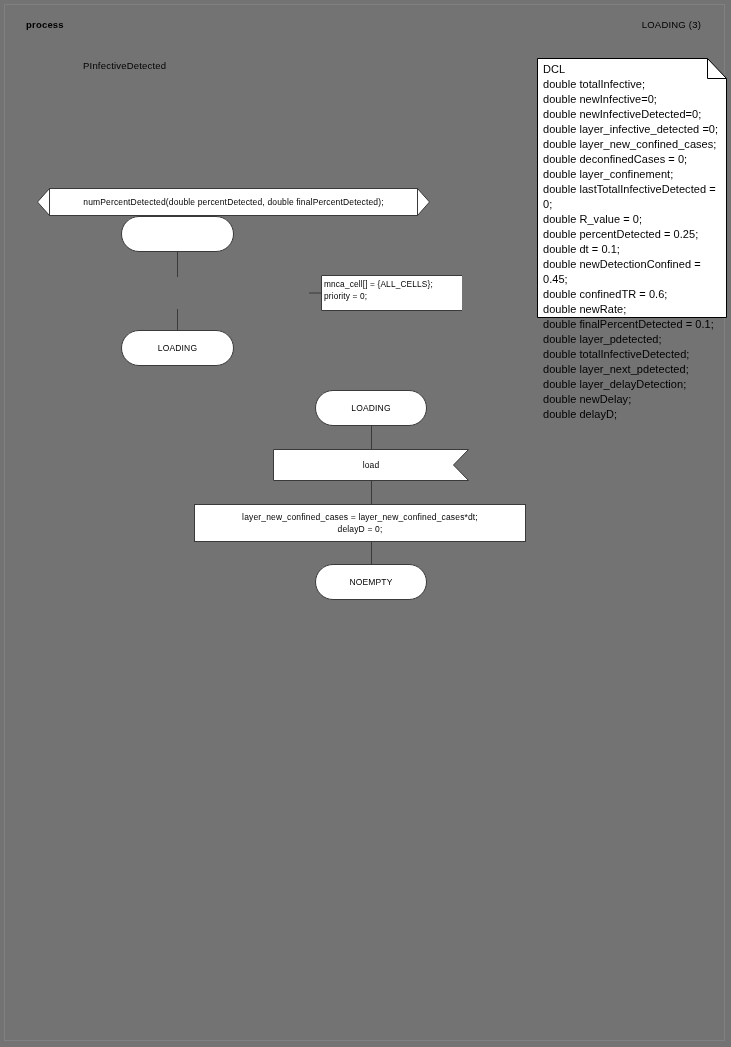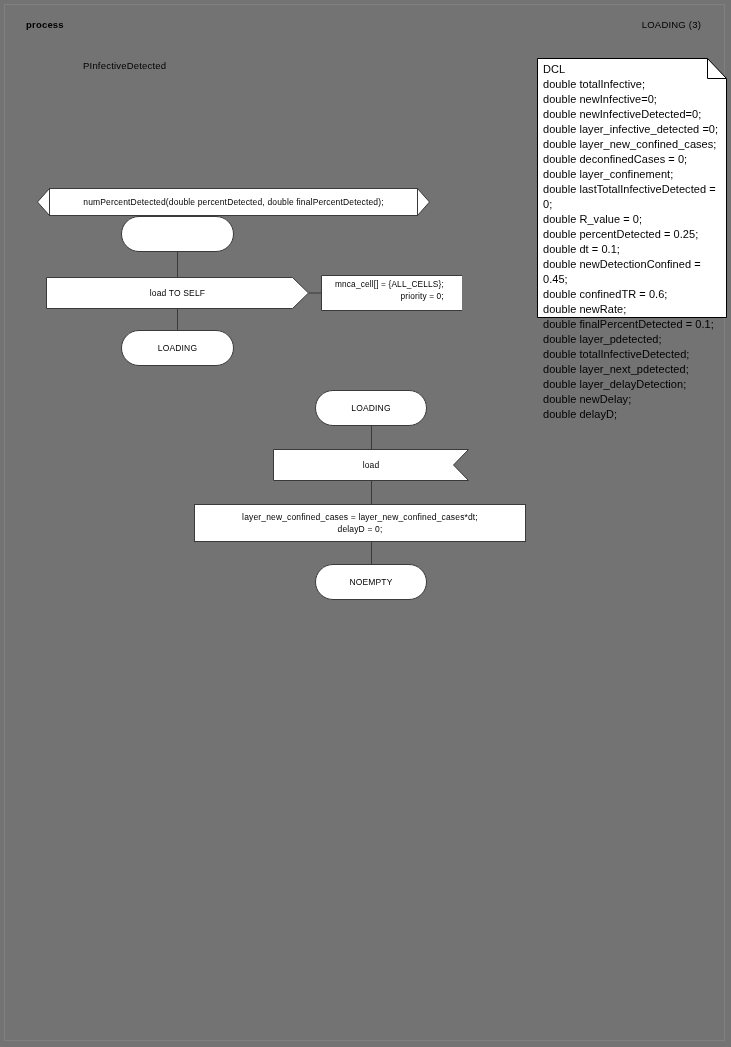--- a/index.html
+++ b/index.html
@@ -52,22 +52,22 @@
     font-size: 8.5px;
     color: #000;
     line-height: 1.45;
     text-align: center;
     white-space: pre-line;
     letter-spacing: 0.15px;
     pointer-events: none;
   }
   .shape .lbl.left {
     justify-content: flex-start;
-    text-align: right;
-    padding-left: 14px;
+    text-align: left;
+    padding-left: 3px;
     box-sizing: border-box;
     align-items: flex-start;
     padding-top: 3px;
   }
   .connector {
     position: absolute;
     background: #3a3a3a;
     width: 1px;
   }
   
@@ -134,26 +134,20 @@
 
   <div class="shape" style="left:121px; top:216px;">
     <svg width="113" height="36" viewBox="0 0 113 36">
       <rect x="0.5" y="0.5" width="112" height="35" rx="17.5" ry="17.5" fill="#ffffff" stroke="#3a3a3a" stroke-width="1"></rect>
     </svg>
     <div class="lbl"></div>
   </div>
 
   <div class="connector" style="left:177px; top:252px; height:25px;"></div>
 
-  <div class="shape" style="left:46px; top:277px;">
-    <svg width="263" height="32" viewBox="0 0 263 32">
-      <path d="M0.5,0.5 L246.5,0.5 L262.5,16 L246.5,31.5 L0.5,31.5 Z" fill="#ffffff" stroke="#3a3a3a" stroke-width="1"></path>
-    </svg>
-    <div class="lbl" style="padding-right:16px;">load TO SELF</div>
-  </div>
 
   <div class="shape" style="left:309px; top:277px;">
     <svg width="13" height="32" viewBox="0 0 13 32">
       <line x1="0" y1="16" x2="12.5" y2="16" stroke="#3a3a3a" stroke-width="1"></line>
     </svg>
   </div>
 
   <div class="shape" style="left:321px; top:275px;">
     <svg width="141" height="36" viewBox="0 0 141 36">
       <path d="M141,0.5 L0.5,0.5 L0.5,35.5 L141,35.5" fill="#ffffff" stroke="#3a3a3a" stroke-width="1"></path>

